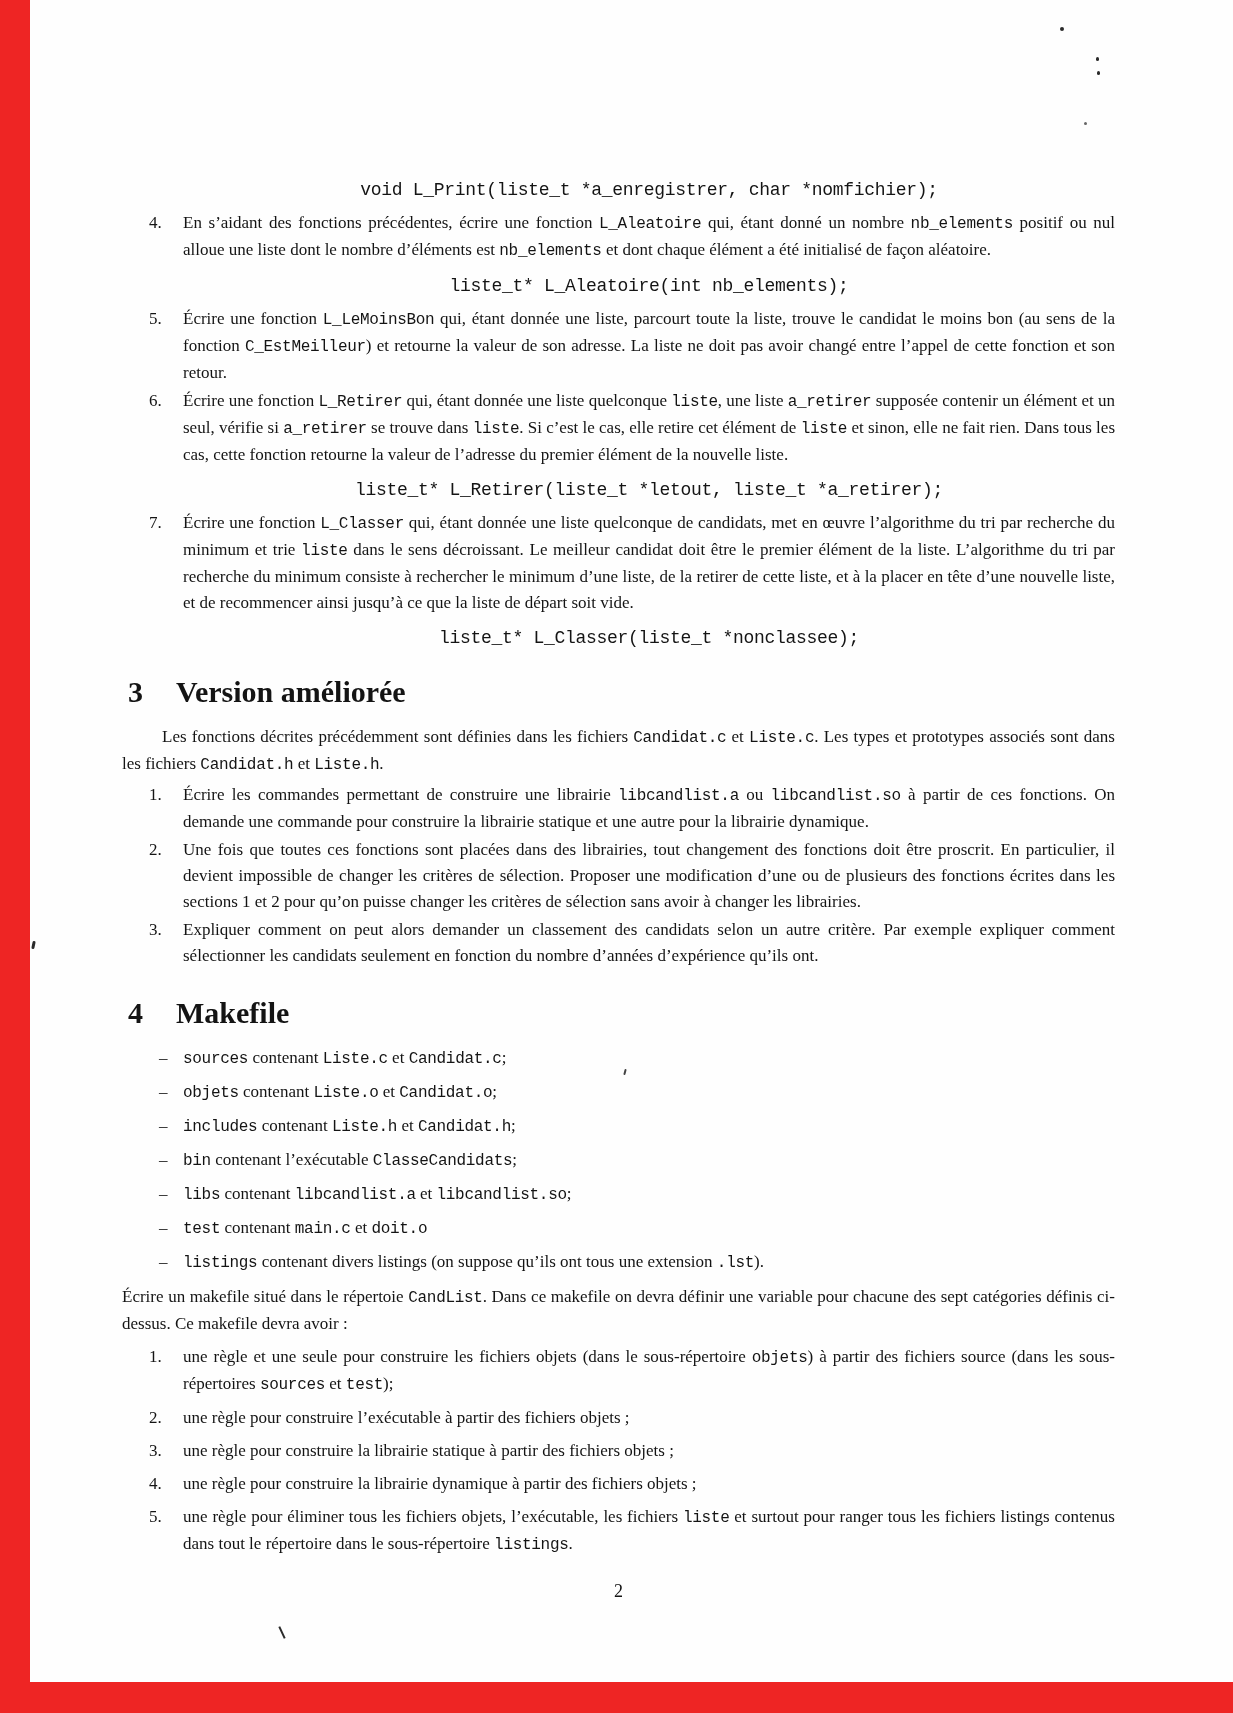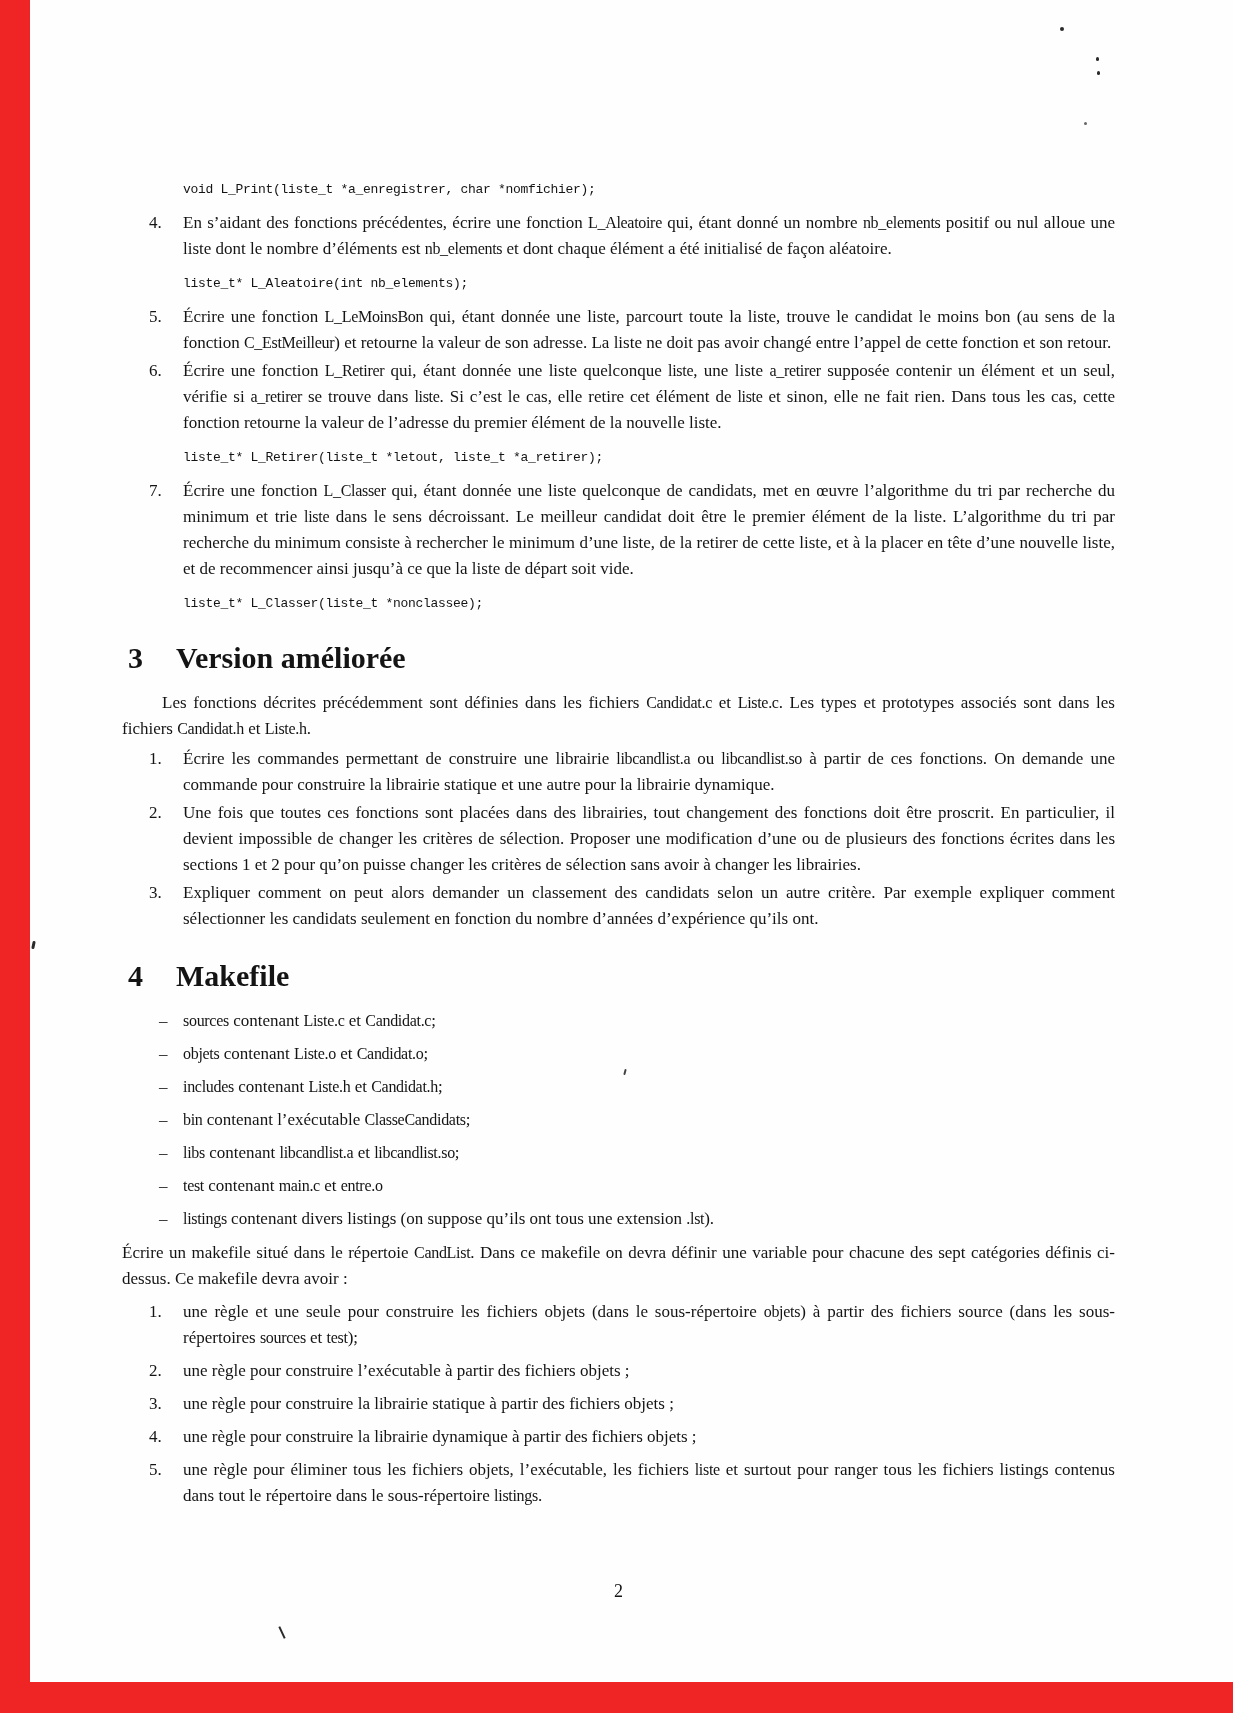--- a/index.html
+++ b/index.html
@@ -4,41 +4,41 @@
 <style>
   html,body { margin:0; padding:0; background:#ffffff; }
   .page {
     position:relative; width:1233px; height:1713px; background:#fefefe;
     font-family:"Liberation Serif","DejaVu Serif",serif;
     font-size:17px; line-height:26px; color:#141414; overflow:hidden;
   }
   .content { padding:180px 118px 0 122px; }
   .codeline {
     font-family:"Liberation Mono","DejaVu Sans Mono",monospace;
-    font-size:13px; line-height:20px; white-space:pre;
-    margin:12px 0 10px 61px; letter-spacing:-0.3px;
+    font-size:18px; line-height:20px; white-space:pre;
+    margin:12px 0 10px 61px; letter-spacing:-0.3px;text-align:center;
   }
   .codeline.first { margin-top:0; }
   .li { display:flex; }
   .li + .li { margin-top:2px; }
   .li .num {
     flex:none; width:61px; box-sizing:border-box; padding-left:27px;
   }
   .li.dashitem { margin-top:7px; }
   .li.dashitem .num { padding-left:37px; }
   .li.rule { margin-top:7px; }
   .li .li-text { flex:1; text-align:justify; }
   .para { margin:8px 0 4px 0; text-align:justify; }
   .para.indent { text-indent:40px; }
   .para.flush { margin:8px 0 4px 0; text-indent:0; }
   .sec { display:flex; align-items:baseline; margin:26px 0 14px 0;
          font-weight:bold; font-size:30px; line-height:36px; }
   .sec .sec-num { flex:none; width:54px; padding-left:6px; box-sizing:border-box; }
   .code {
-    font-family:Liberation Serif, serif;
+    font-family:Liberation Mono, monospace;
     font-size:16px; letter-spacing:-0.3px;
   }
   .pagenum { position:absolute; left:122px; top:1578px; width:993px;
              text-align:center; font-size:18px; }
   .redbar-left  { position:absolute; left:0; top:0; width:30px; height:1713px; background:#ee2524; }
   .redbar-bottom{ position:absolute; left:0; top:1682px; width:1233px; height:31px; background:#ee2524; }
   .speck { position:absolute; background:#2a2a2a; border-radius:2px; }
   .sp1 { left:1060px; top:27px;  width:4px; height:4px; }
   .sp2 { left:1096px; top:57px;  width:3px; height:4px; }
   .sp3 { left:1097px; top:71px;  width:3px; height:4px; }
@@ -130,21 +130,21 @@
     <div class="li dashitem">
       <span class="num">–</span>
       <span class="li-text"><span class="code">bin</span><span class="txt"> contenant l’exécutable </span><span class="code">ClasseCandidats</span><span class="txt">;</span></span>
     </div>
     <div class="li dashitem">
       <span class="num">–</span>
       <span class="li-text"><span class="code">libs</span><span class="txt"> contenant </span><span class="code">libcandlist.a</span><span class="txt"> et </span><span class="code">libcandlist.so</span><span class="txt">;</span></span>
     </div>
     <div class="li dashitem">
       <span class="num">–</span>
-      <span class="li-text"><span class="code">test</span><span class="txt"> contenant </span><span class="code">main.c</span><span class="txt"> et </span><span class="code">entre.o</span></span>
+      <span class="li-text"><span class="code">test</span><span class="txt"> contenant </span><span class="code">main.c</span><span class="txt"> et </span><span class="code">doit.o</span></span>
     </div>
     <div class="li dashitem">
       <span class="num">–</span>
       <span class="li-text"><span class="code">listings</span><span class="txt"> contenant divers listings (on suppose qu’ils ont tous une extension </span><span class="code">.lst</span><span class="txt">).</span></span>
     </div>
 
     <p class="para flush"><span class="txt">Écrire un makefile situé dans le répertoie </span><span class="code">CandList</span><span class="txt">. Dans ce makefile on devra définir une variable pour chacune des sept catégories définis ci-dessus. Ce makefile devra avoir :</span></p>
 
     <div class="li rule">
       <span class="num">1.</span>

